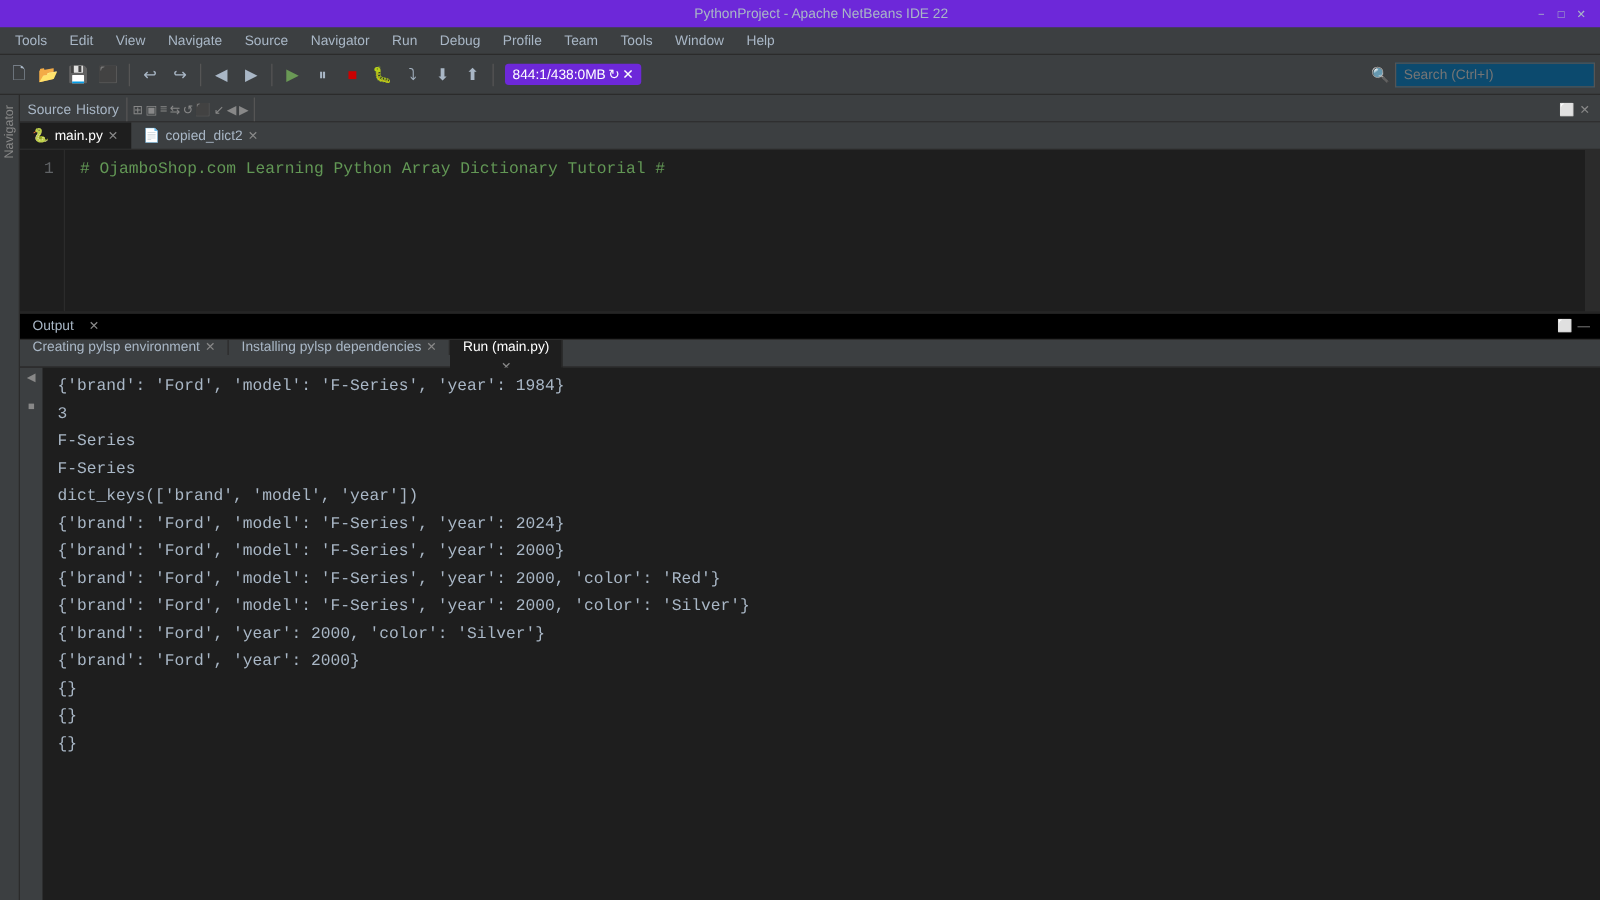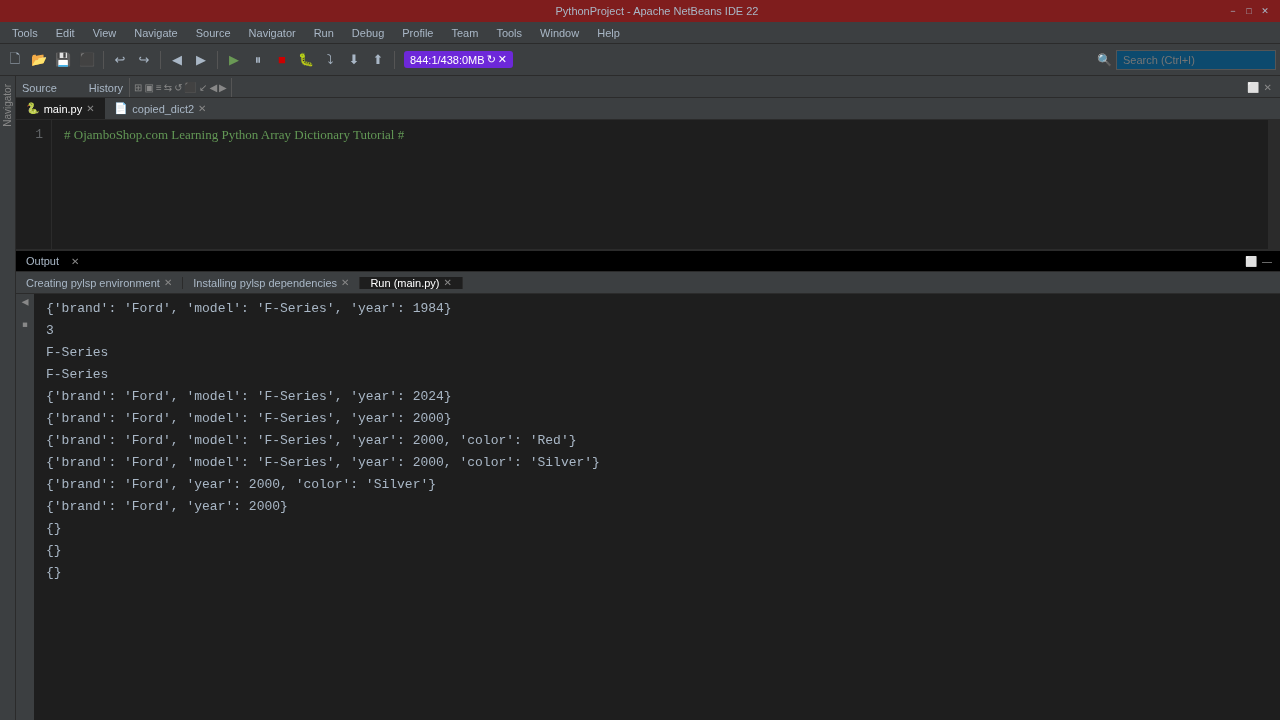--- a/index.html
+++ b/index.html
@@ -1,20 +1,20 @@
 <!DOCTYPE html>
 <html><head>
   <meta charset="utf-8">
   <style>
     * { margin: 0; padding: 0; box-sizing: border-box; }
     body { font-family: 'Segoe UI', Tahoma, Geneva, Verdana, sans-serif; font-size: 12px; background: #3c3f41; color: #a9b7c6; width: 1280px; height: 720px; overflow: hidden; }
 
     
     .title-bar {
-      background: #7f1d1d;
+      background: #6d28d9;
       height: 22px;
       display: flex;
       align-items: center;
       justify-content: flex-end;
       padding: 0 8px;
       color: #a9b7c6;
       font-size: 11px;
     }
     .title-bar .title { flex: 1; text-align: center; }
     .title-bar .win-controls { display: flex; gap: 2px; }
@@ -108,21 +108,21 @@
       font-size: 13px;
       padding: 4px 8px;
       text-align: right;
       min-width: 36px;
       line-height: 22px;
       border-right: 1px solid #2b2b2b;
     }
     .editor-content {
       flex: 1;
       padding: 4px 12px;
-      font-family: Liberation Serif, serif;
+      font-family: Liberation Mono, monospace;
       font-size: 13px;
       line-height: 22px;
       color: #a9b7c6;
       background: #1e1e1e;
     }
     .code-comment { color: #629755; }
     .editor-right-scroll {
       width: 12px;
       background: #2b2b2b;
     }
@@ -147,35 +147,36 @@
       background: #1e1e1e;
       color: #fff;
     }
     .sub-tab .close-x { font-size: 10px; color: #888; }
 
     
     .output-tab-bar {
       background: #3c3f41;
       height: 22px;
       display: flex;
-      align-items: center;
+      align-items: flex-start;
       border-bottom: 1px solid #2b2b2b;
     }
     .output-tab {
       display: flex; align-items: center;
       padding: 0 10px;
       font-size: 11px;
       cursor: pointer;
       color: #a9b7c6;
       gap: 4px;
       border-right: 1px solid #2b2b2b;
     }
     .output-tab.active {
       background: #1e1e1e;
       color: #fff;
+      flex-direction: column;
     }
     .output-tab .close-x { font-size: 10px; color: #888; }
 
     
     .output-area {
       flex: 1;
       background: #1e1e1e;
       display: flex;
       overflow: hidden;
     }
@@ -301,21 +302,21 @@
 
   <div class="left-nav">
     <div class="left-nav-icon">Navigator</div>
   </div>
 
   <div class="center-area">
 
     <div class="editor-tab-bar">
       <div style="display:flex;align-items:center;padding:0 6px;gap:4px;font-size:11px;color:#a9b7c6;border-right:1px solid #555;">
         <span style="cursor:pointer;">Source</span>
-        <span style="cursor:pointer;margin-left:28px;">History</span>
+        <span style="cursor:pointer;">History</span>
       </div>
       <div style="display:flex;align-items:center;padding:0 4px;gap:2px;font-size:10px;color:#888;border-right:1px solid #555;">
         <span>⊞</span>
         <span>▣</span>
         <span>≡</span>
         <span>⇆</span>
         <span>↺</span>
         <span>⬛</span>
         <span>↙</span>
         <span>◀</span>
@@ -377,20 +378,21 @@
     <div class="output-area">
       <div class="output-side">
         <span class="output-side-label">▶</span>
         <span class="output-side-label">■</span>
       </div>
       <div class="output-content" id="output-lines">
       <div>{'brand': 'Ford', 'model': 'F-Series', 'year': 1984}</div>
           <div>3</div>
           <div>F-Series</div>
           <div>F-Series</div>
+          <div>dict_keys(['brand', 'model', 'year'])</div>
           <div>{'brand': 'Ford', 'model': 'F-Series', 'year': 2024}</div>
           <div>{'brand': 'Ford', 'model': 'F-Series', 'year': 2000}</div>
           <div>{'brand': 'Ford', 'model': 'F-Series', 'year': 2000, 'color': 'Red'}</div>
           <div>{'brand': 'Ford', 'model': 'F-Series', 'year': 2000, 'color': 'Silver'}</div>
           <div>{'brand': 'Ford', 'year': 2000, 'color': 'Silver'}</div>
           <div>{'brand': 'Ford', 'year': 2000}</div>
           <div>{}</div>
           <div>{}</div>
           <div>{}</div>
         </div>

